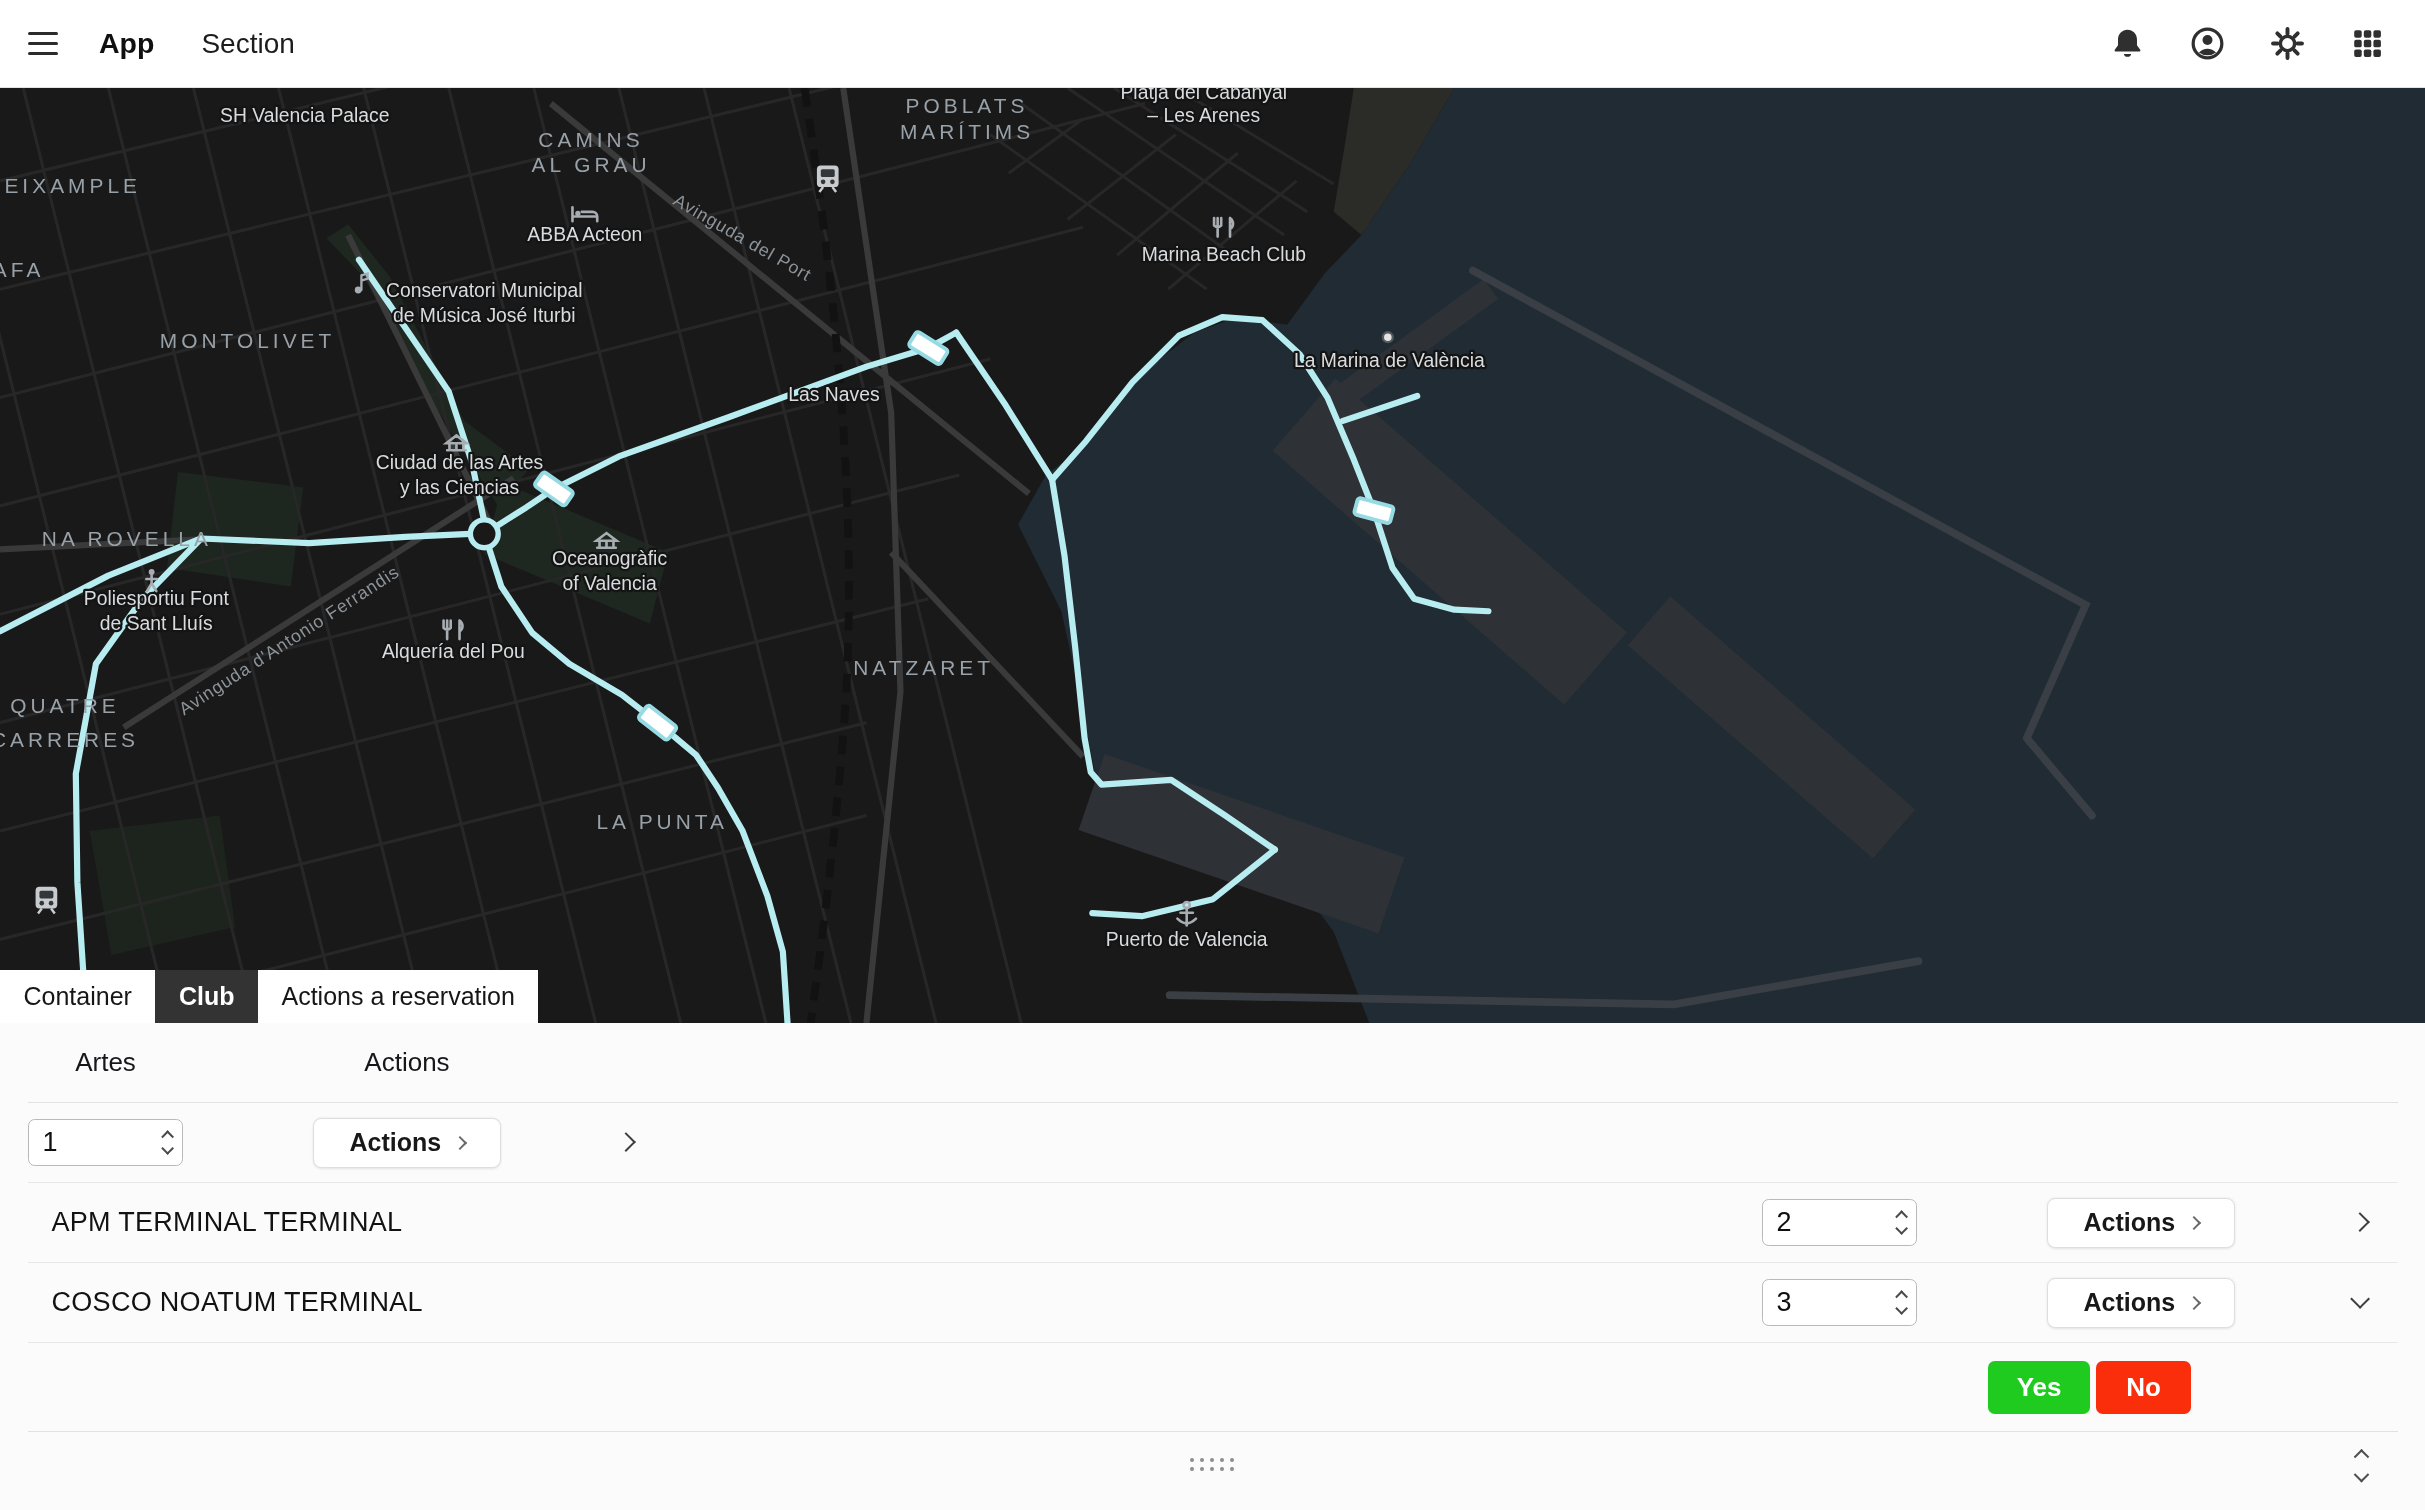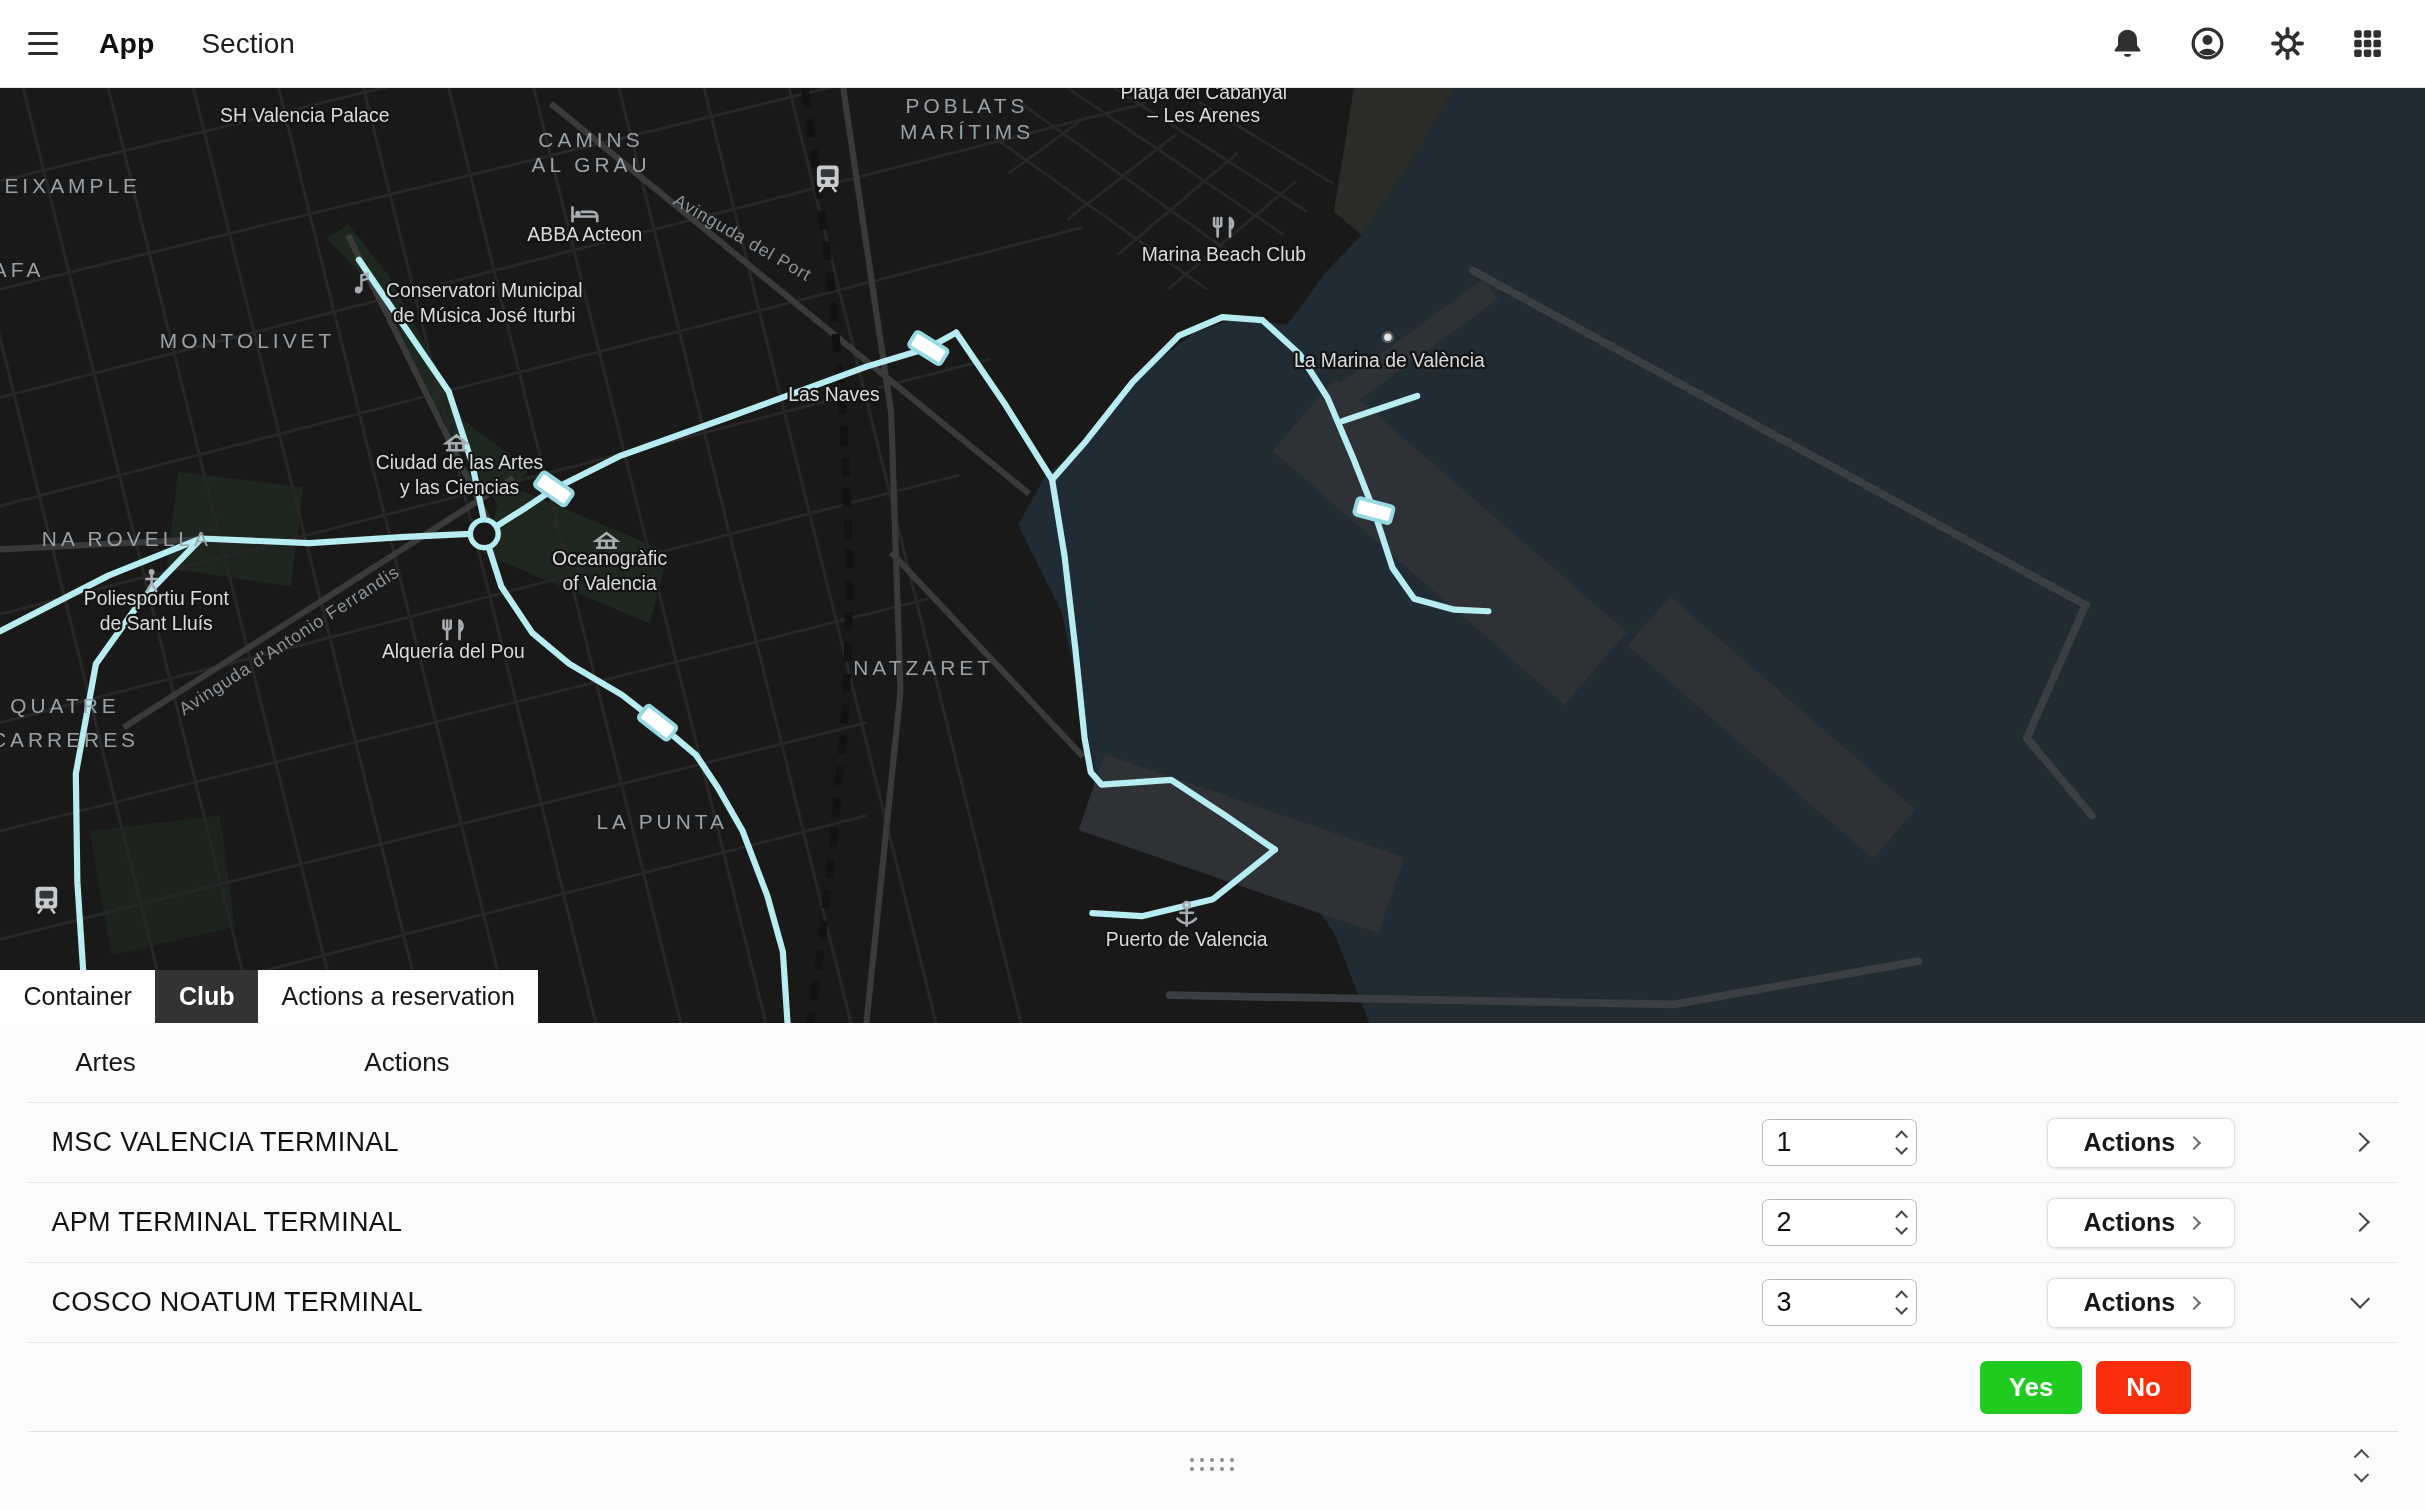--- a/index.html
+++ b/index.html
@@ -63,21 +63,21 @@
                gap:13.4px;font-size:25px;font-weight:600;color:#181818;cursor:pointer;font-family:inherit;}
   .actions-btn .c{width:10px;height:10px;border-right:2.5px solid #6a6a6a;border-bottom:2.5px solid #6a6a6a;
                   transform:rotate(-45deg);}
 
   .expand-btn{width:50px;height:50px;background:none;border:none;cursor:pointer;
               display:flex;align-items:center;justify-content:center;}
   .expand-chev{width:14.2px;height:14.2px;border-right:2.9px solid #3e3e3e;border-bottom:2.9px solid #3e3e3e;}
   .expand-chev.right{transform:rotate(-45deg);}
   .expand-chev.down{transform:rotate(45deg);margin-top:-6.7px;}
 
-  .confirm-row{display:flex;justify-content:flex-end;align-items:center;gap:14px;height:89px;
+  .confirm-row{display:flex;justify-content:flex-end;align-items:center;gap:6px;height:89px;
                border-bottom:0.8px solid #e2e2e2;padding-right:207px;}
   .confirm-btn{height:53px;min-width:95px;padding:0 28.5px;border:none;border-radius:6.7px;color:#fff;
                font-size:26px;font-weight:600;cursor:pointer;font-family:inherit;}
 
   .panel-footer{position:relative;height:67px;display:flex;align-items:center;justify-content:center;}
   .grip{display:grid;grid-template-columns:repeat(5,5.9px);grid-auto-rows:5.9px;gap:2.5px 4.2px;cursor:grab;}
   .grip i{width:3.8px;height:3.8px;background:#8d8d8d;border-radius:50%;}
   .corner-stepper{position:absolute;right:25px;top:50%;transform:translateY(-50%);
                   display:flex;flex-direction:column;gap:7.5px;background:none;border:none;cursor:pointer;}
   .corner-stepper .c{width:11px;height:11px;border-right:2.5px solid #4e4e4e;border-bottom:2.5px solid #4e4e4e;}
@@ -297,21 +297,20 @@
       <div class="col-gate">
           <span class="gate-head">Artes</span>
         </div>
       <div class="col-actions">
           <span class="actions-head">Actions</span>
         </div>
       <div class="col-expand"></div>
     </div>
 
     <div class="trow">
-      <div class="cell-terminal">MSC VALENCIA TERMINAL</div>
       <div class="col-gate">
         <div class="stepper">
           <input class="gate-input" type="text" value="1" style="">
           <div class="spin">
               <span class="c up"></span>
               <span class="c dn"></span>
             </div>
         </div>
       </div>
       <div class="col-actions">

